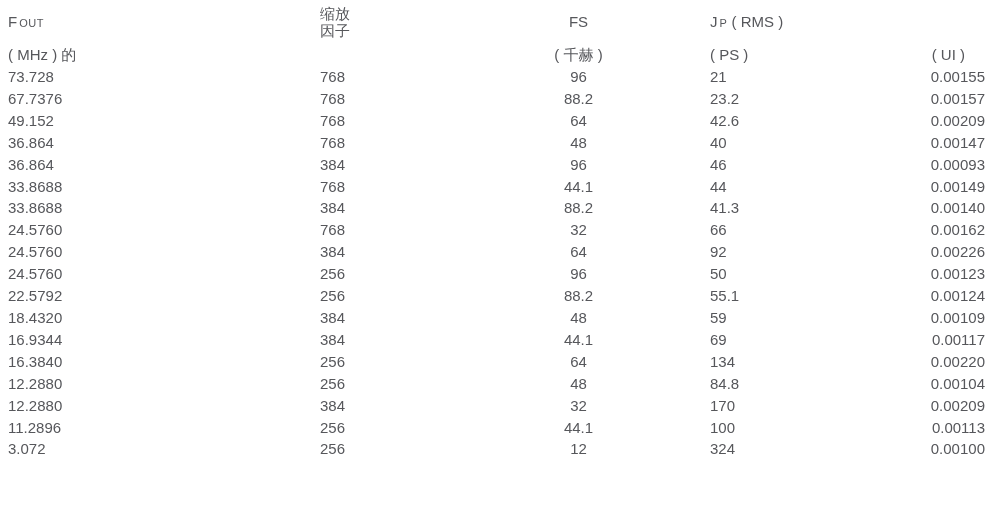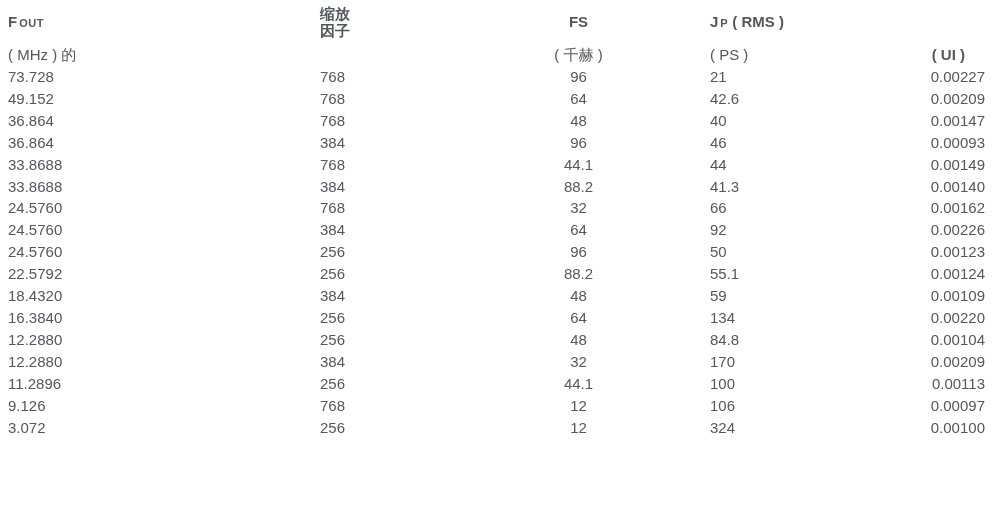--- a/index.html
+++ b/index.html
@@ -28,23 +28,23 @@
       white-space: nowrap;
       overflow: hidden;
     }
     
     .c0 { padding-left: 8px; }
     .c1 { padding-left: 8px; }
     .c2 { padding-left: 8px; text-align: center; }
     .c3 { padding-left: 8px; }
     .c4 { text-align: right; padding-right: 12px; }
 
-    thead tr.symbols th { height: 44px; line-height: 18px; font-weight: bold; }
+    thead tr.symbols th { height: 44px; line-height: 18px; }
     thead tr.units th   { height: 22px; line-height: 22px; vertical-align: top; margin-top: 45px; }
-    thead th.unit-ui    { padding-right: 32px; font-weight: bold; }
+    thead th.unit-ui    { padding-right: 32px; }
 
     tbody td {
       height: 21.9px;
       line-height: 21.9px;
     }
     .sub {
       font-size: 11px;
       margin-left: 2px;
       letter-spacing: 0.5px;
     }
@@ -79,21 +79,28 @@
       <th class="c3">( PS )</th>
       <th class="c4 unit-ui">( UI )</th>
     </tr>
   </thead>
   <tbody>
       <tr>
         <td class="c0">73.728</td>
         <td class="c1">768</td>
         <td class="c2">96</td>
         <td class="c3">21</td>
-        <td class="c4">0.00227</td>
+        <td class="c4">0.00155</td>
+      </tr>
+      <tr>
+        <td class="c0">67.7376</td>
+        <td class="c1">768</td>
+        <td class="c2">88.2</td>
+        <td class="c3">23.2</td>
+        <td class="c4">0.00157</td>
       </tr>
       <tr>
         <td class="c0">49.152</td>
         <td class="c1">768</td>
         <td class="c2">64</td>
         <td class="c3">42.6</td>
         <td class="c4">0.00209</td>
       </tr>
       <tr>
         <td class="c0">36.864</td>
@@ -152,20 +159,27 @@
         <td class="c4">0.00124</td>
       </tr>
       <tr>
         <td class="c0">18.4320</td>
         <td class="c1">384</td>
         <td class="c2">48</td>
         <td class="c3">59</td>
         <td class="c4">0.00109</td>
       </tr>
       <tr>
+        <td class="c0">16.9344</td>
+        <td class="c1">384</td>
+        <td class="c2">44.1</td>
+        <td class="c3">69</td>
+        <td class="c4">0.00117</td>
+      </tr>
+      <tr>
         <td class="c0">16.3840</td>
         <td class="c1">256</td>
         <td class="c2">64</td>
         <td class="c3">134</td>
         <td class="c4">0.00220</td>
       </tr>
       <tr>
         <td class="c0">12.2880</td>
         <td class="c1">256</td>
         <td class="c2">48</td>
@@ -180,27 +194,20 @@
         <td class="c4">0.00209</td>
       </tr>
       <tr>
         <td class="c0">11.2896</td>
         <td class="c1">256</td>
         <td class="c2">44.1</td>
         <td class="c3">100</td>
         <td class="c4">0.00113</td>
       </tr>
       <tr>
-        <td class="c0">9.126</td>
-        <td class="c1">768</td>
-        <td class="c2">12</td>
-        <td class="c3">106</td>
-        <td class="c4">0.00097</td>
-      </tr>
-      <tr>
         <td class="c0">3.072</td>
         <td class="c1">256</td>
         <td class="c2">12</td>
         <td class="c3">324</td>
         <td class="c4">0.00100</td>
       </tr>
     </tbody>
 </table>
 
 </body></html>

